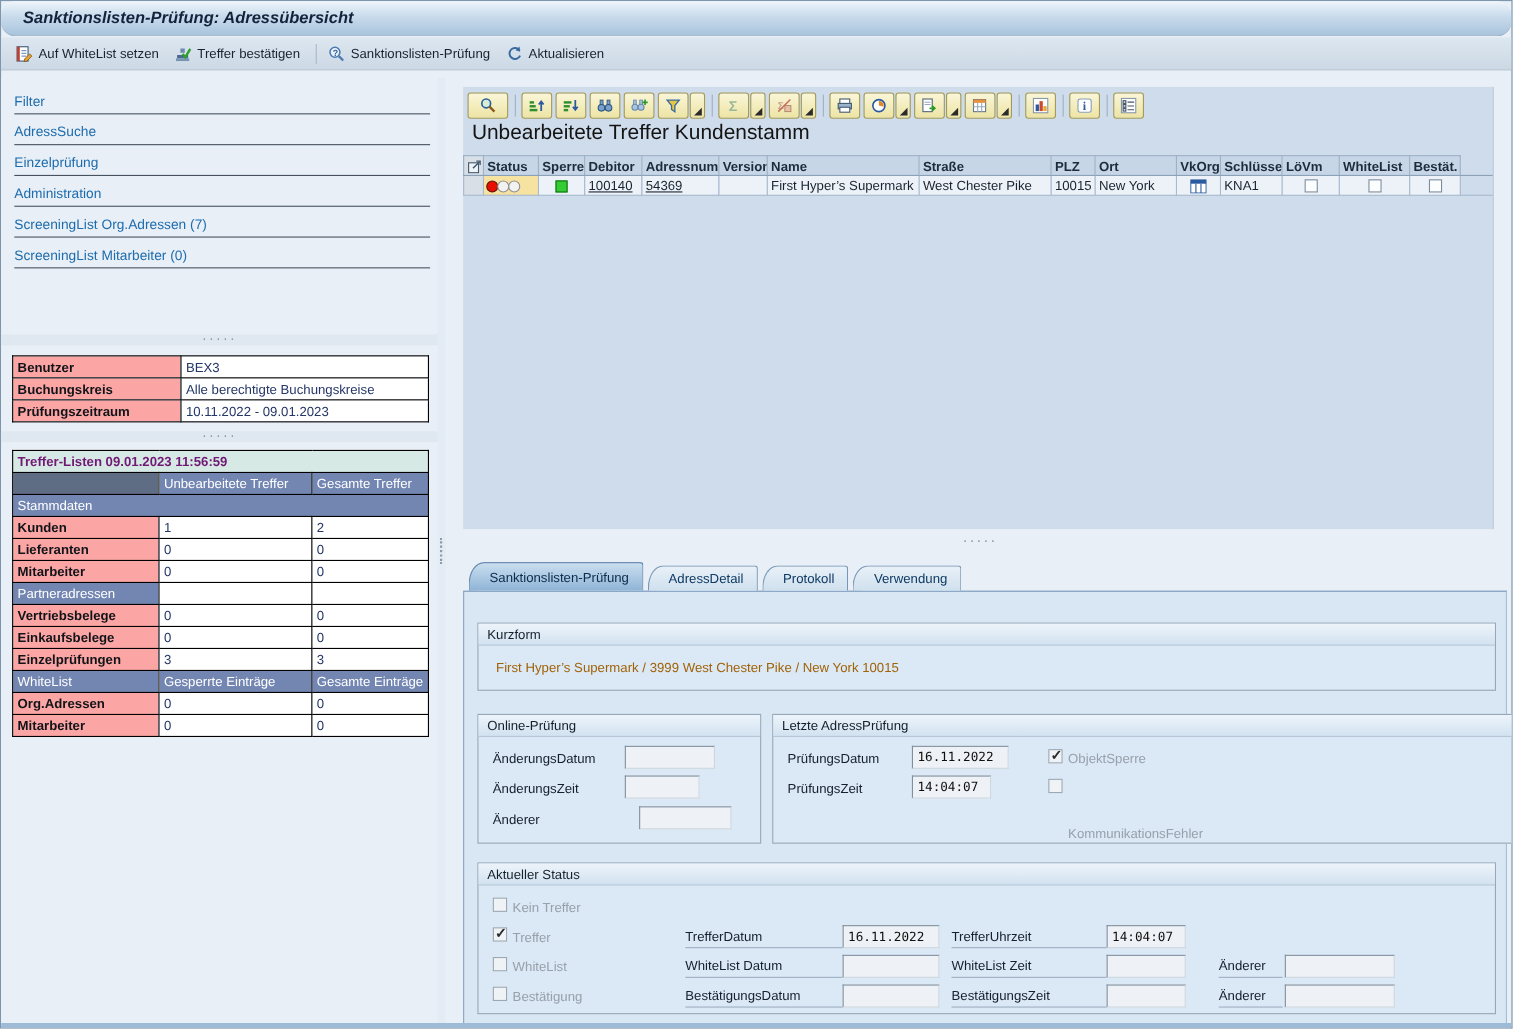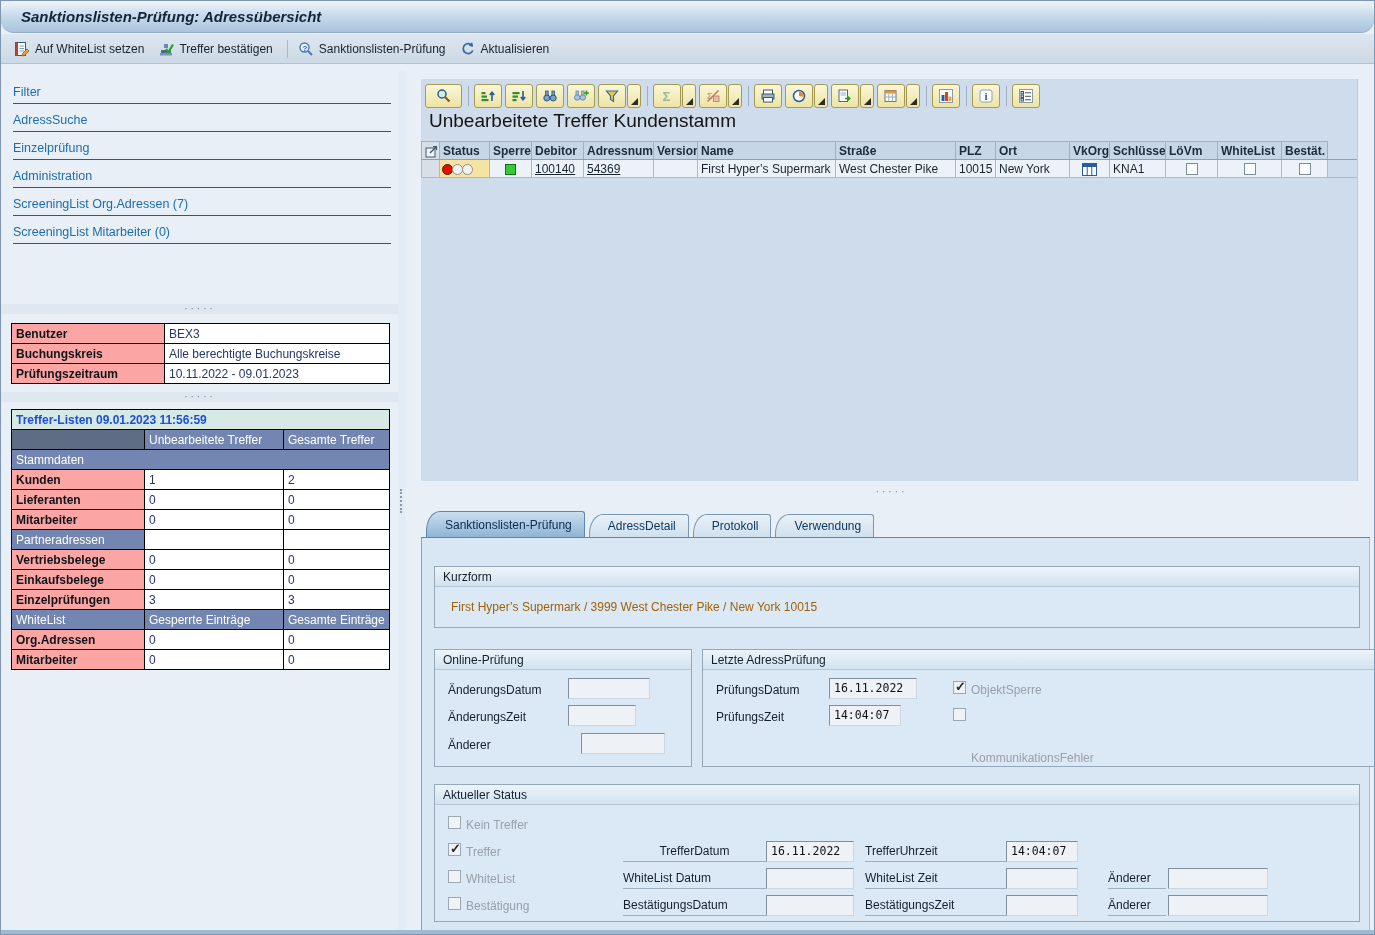--- a/index.html
+++ b/index.html
@@ -29,21 +29,21 @@
   .hgrip { position:absolute; left:0; right:0; height:10px; background:#dfe8f1;
     text-align:center; color:#8195a8; font-size:13px; letter-spacing:2px; line-height:7px; cursor:row-resize; }
   .grip1 { top:233px; } .grip2 { top:321px; }
 
   table.saptbl { border-collapse:collapse; table-layout:fixed; }
   table.saptbl td { border:1px solid #000; height:20px; padding:1px 4px; overflow:hidden; white-space:nowrap; }
   .lblcell { background:#fca5a5; font-weight:bold; color:#101418; }
   .valcell { background:#ffffff; color:#253668; }
   .info-table { position:absolute; left:10px; top:252px; width:378px; }
   .hits-table { position:absolute; left:10px; top:338px; width:378px; }
-  .hits-title td { background:#d7e9e5; font-weight:bold; color:#1d4ed8; }
+  .hits-title td { background:#d7e9e5; font-weight:bold; color:#701a75; }
   .hits-hdr-first { background:#5f6d84; }
   .hits-hdr { background:#7386b2; color:#fff; }
   .band { background:#7386b2; color:#fff; }
   .ghostcell { background:#ffffff; }
 
   
   .vsplit { position:absolute; left:397px; top:70px; width:7px; height:861px; background:#e3ecf4; cursor:col-resize; }
   .vgrip { position:absolute; left:2px; top:418px; height:24px; width:0; border-right:2px dotted #8a9aac; }
 
   
@@ -543,21 +543,21 @@
     <div class="gbox" style="left:12px; top:246px; width:926px; height:138px;">
       <div class="ghead">
         <span>Aktueller Status</span>
       </div>
 
       <span class="cb dis cbabs" style="left:13px; top:31px;"></span>
       <span class="cblabel" style="left:31px; top:33px;">Kein Treffer</span>
 
       <span class="cb dis cbabs checked" style="left:13px; top:58px;"></span>
       <span class="cblabel" style="left:31px; top:60px;">Treffer</span>
-      <span class="flabel ul" style="left:188px; top:56px; width:143px;text-align:center;">TrefferDatum</span>
+      <span class="flabel ul" style="left:188px; top:56px; width:143px;">TrefferDatum</span>
       <span class="fld" style="left:331px; top:56px; width:88px;">16.11.2022</span>
       <span class="flabel ul" style="left:430px; top:56px; width:141px;">TrefferUhrzeit</span>
       <span class="fld" style="left:571px; top:56px; width:72px;">14:04:07</span>
 
       <span class="cb dis cbabs" style="left:13px; top:85px;"></span>
       <span class="cblabel" style="left:31px; top:87px;">WhiteList</span>
       <span class="flabel ul" style="left:188px; top:83px; width:143px;">WhiteList Datum</span>
       <span class="fld" style="left:331px; top:83px; width:88px;"></span>
       <span class="flabel ul" style="left:430px; top:83px; width:141px;">WhiteList Zeit</span>
       <span class="fld" style="left:571px; top:83px; width:72px;"></span>

